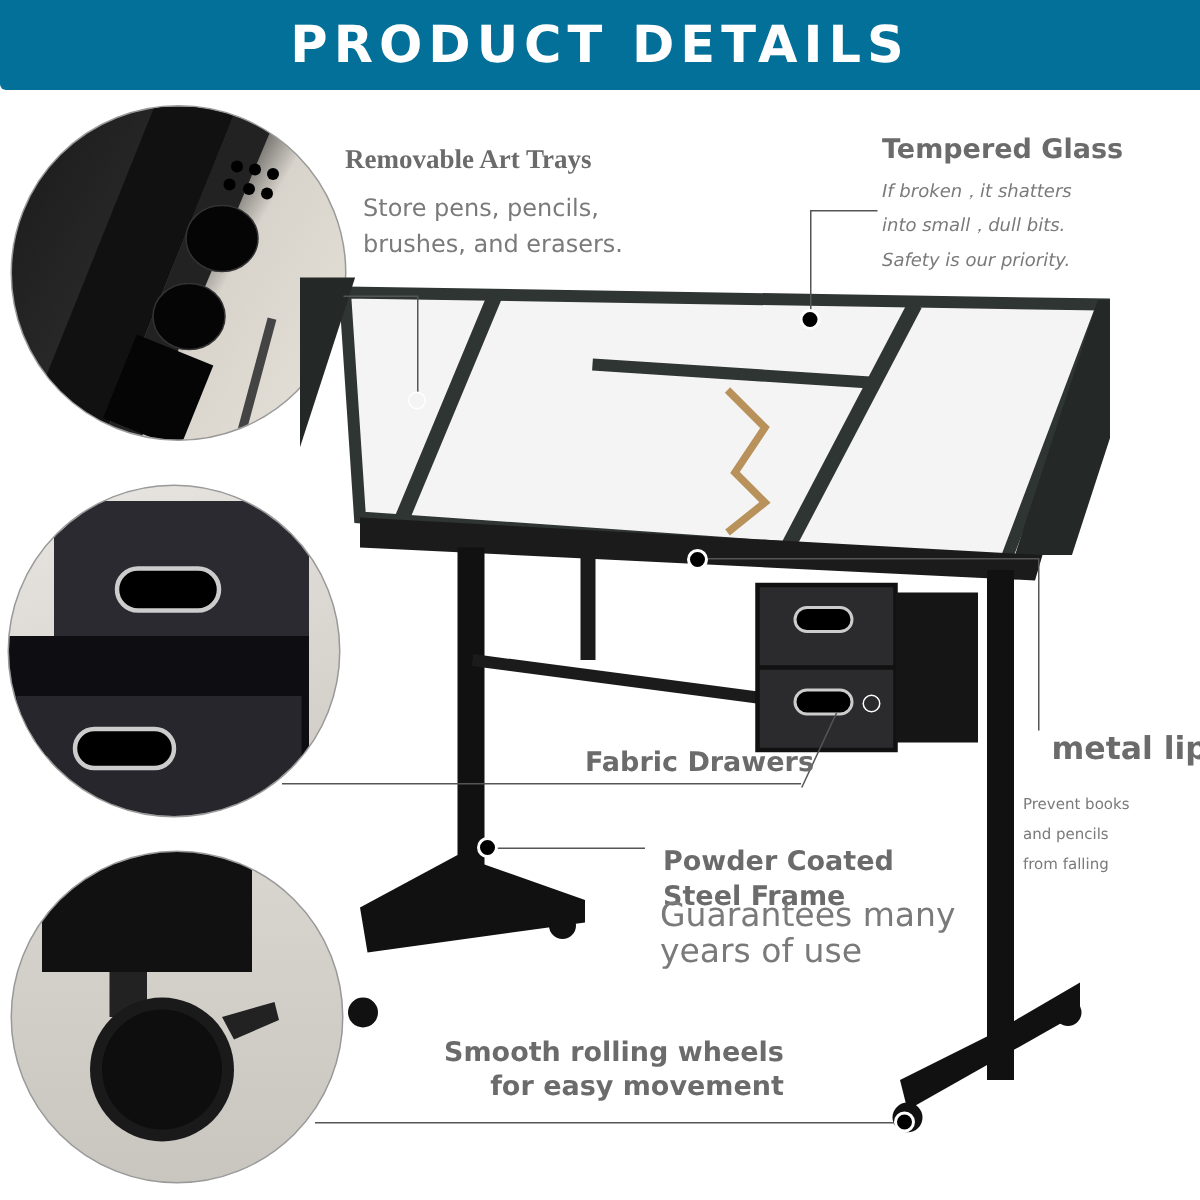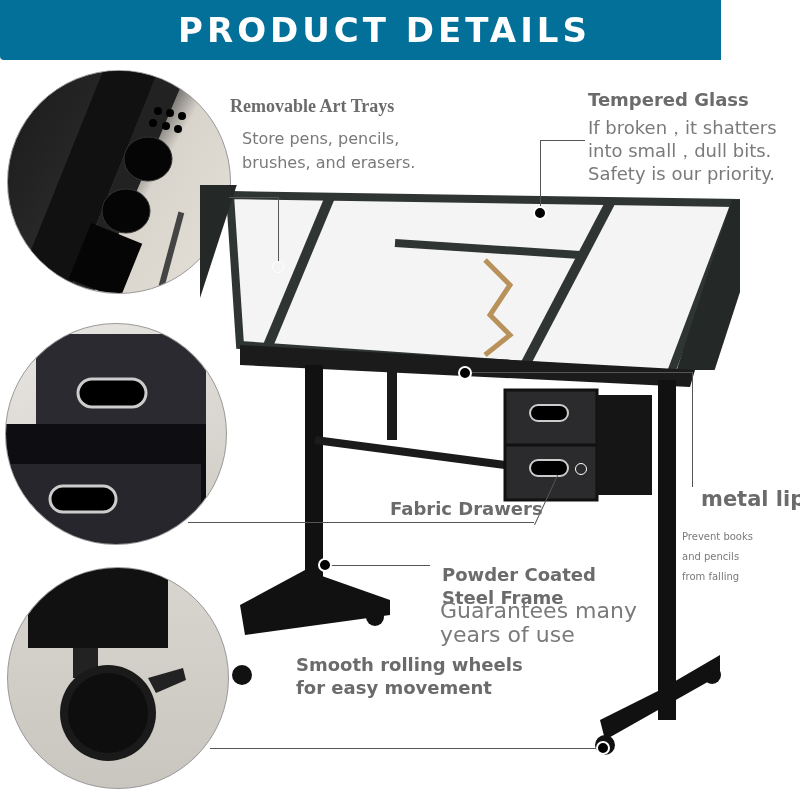--- a/index.html
+++ b/index.html
@@ -1,17 +1,17 @@
 <!DOCTYPE html>
 <html><head>
 <meta charset="utf-8">
 <style>
   html, body { margin: 0; padding: 0; }
   body { width: 800px; height: 800px; background: #ffffff; position: relative; overflow: hidden; font-family: "Liberation Sans", "DejaVu Sans", sans-serif; }
-  .banner { position: absolute; left: 0; top: 0; width: 673px; height: 60px; background: #037099; border-bottom-left-radius: 4px; display: flex; align-items: center; justify-content: center; padding-left: 48px; }
+  .banner { position: absolute; left: 0; top: 0; width: 800px; height: 60px; background: #037099; border-bottom-left-radius: 4px; display: flex; align-items: center; justify-content: center; }
   .banner h1 { margin: 0; color: #ffffff; font-family: "DejaVu Sans", sans-serif; font-weight: bold; font-size: 34px; letter-spacing: 4px; }
   .circle { position: absolute; border-radius: 50%; overflow: hidden; border: 1.5px solid #999; box-sizing: border-box; }
   .c1 { left: 7px; top: 70px; width: 224px; height: 224px; background: linear-gradient(120deg, #1a1a1a 0%, #2b2b2b 45%, #d8d3cb 60%, #e6e1d9 100%); }
   .c2 { left: 5px; top: 323px; width: 222px; height: 222px; background: linear-gradient(160deg, #e8e6e2 0%, #cfcac3 100%); }
   .c3 { left: 7px; top: 567px; width: 222px; height: 222px; background: linear-gradient(180deg, #d9d6d0 0%, #c9c6c0 100%); }
   .label-title { position: absolute; color: #6b6b6b; font-weight: bold; font-family: "DejaVu Sans", sans-serif; font-size: 18px; white-space: nowrap; }
   .label-body { position: absolute; color: #7a7a7a; font-family: "DejaVu Sans", sans-serif; font-size: 17px; line-height: 22px; white-space: pre-line; }
   .line { position: absolute; background: #555; }
   .dot { position: absolute; width: 10px; height: 10px; border-radius: 50%; background: #000; border: 2px solid #fff; box-sizing: content-box; }
   .dot.hollow { background: transparent; border: 1.5px solid #fff; }
@@ -104,30 +104,30 @@
 <div class="dot" style="left:318px;top:558px;"></div>
 
 <div class="line" style="left:210px;top:748px;width:390px;height:1px;"></div>
 <div class="dot" style="left:596px;top:741px;"></div>
 
 <div class="label-title" style="left:230px;top:96px;font-family:Liberation Serif, serif;">Removable Art Trays</div>
 <div class="label-body" style="left:242px;top:127px;font-size:16px;line-height:24px;">Store pens, pencils,
 brushes, and erasers.</div>
 
 <div class="label-title" style="left:588px;top:89px;">Tempered Glass</div>
-<div class="label-body" style="left:588px;top:116px;font-size:18px;line-height:23px;">If broken，it shatters
+<div class="label-body" style="left:588px;top:116px;font-size:12px;line-height:23px;font-style:italic;">If broken，it shatters
 into small，dull bits.
 Safety is our priority.</div>
 
 <div class="label-title" style="left:701px;top:487px;font-size:21px;">metal lip</div>
 <div class="label-body" style="left:682px;top:513px;font-size:10px;line-height:20px;margin-top:14px;">Prevent books
 and pencils
 from falling</div>
 
 <div class="label-title" style="left:390px;top:498px;">Fabric Drawers</div>
 
 <div class="label-title" style="left:442px;top:552px;white-space:pre-line;line-height:23px;margin-top:11px;">Powder Coated
 Steel Frame</div>
 <div class="label-body" style="left:440px;top:599px;font-size:22px;line-height:24px;">Guarantees many
 years of use</div>
 
-<div class="label-title" style="left:296px;top:653px;white-space:pre-line;line-height:23px;">Smooth rolling wheels
+<div class="label-title" style="left:296px;top:690px;white-space:pre-line;line-height:23px;text-align:right;">Smooth rolling wheels
 for easy movement</div>
 
 </body></html>

